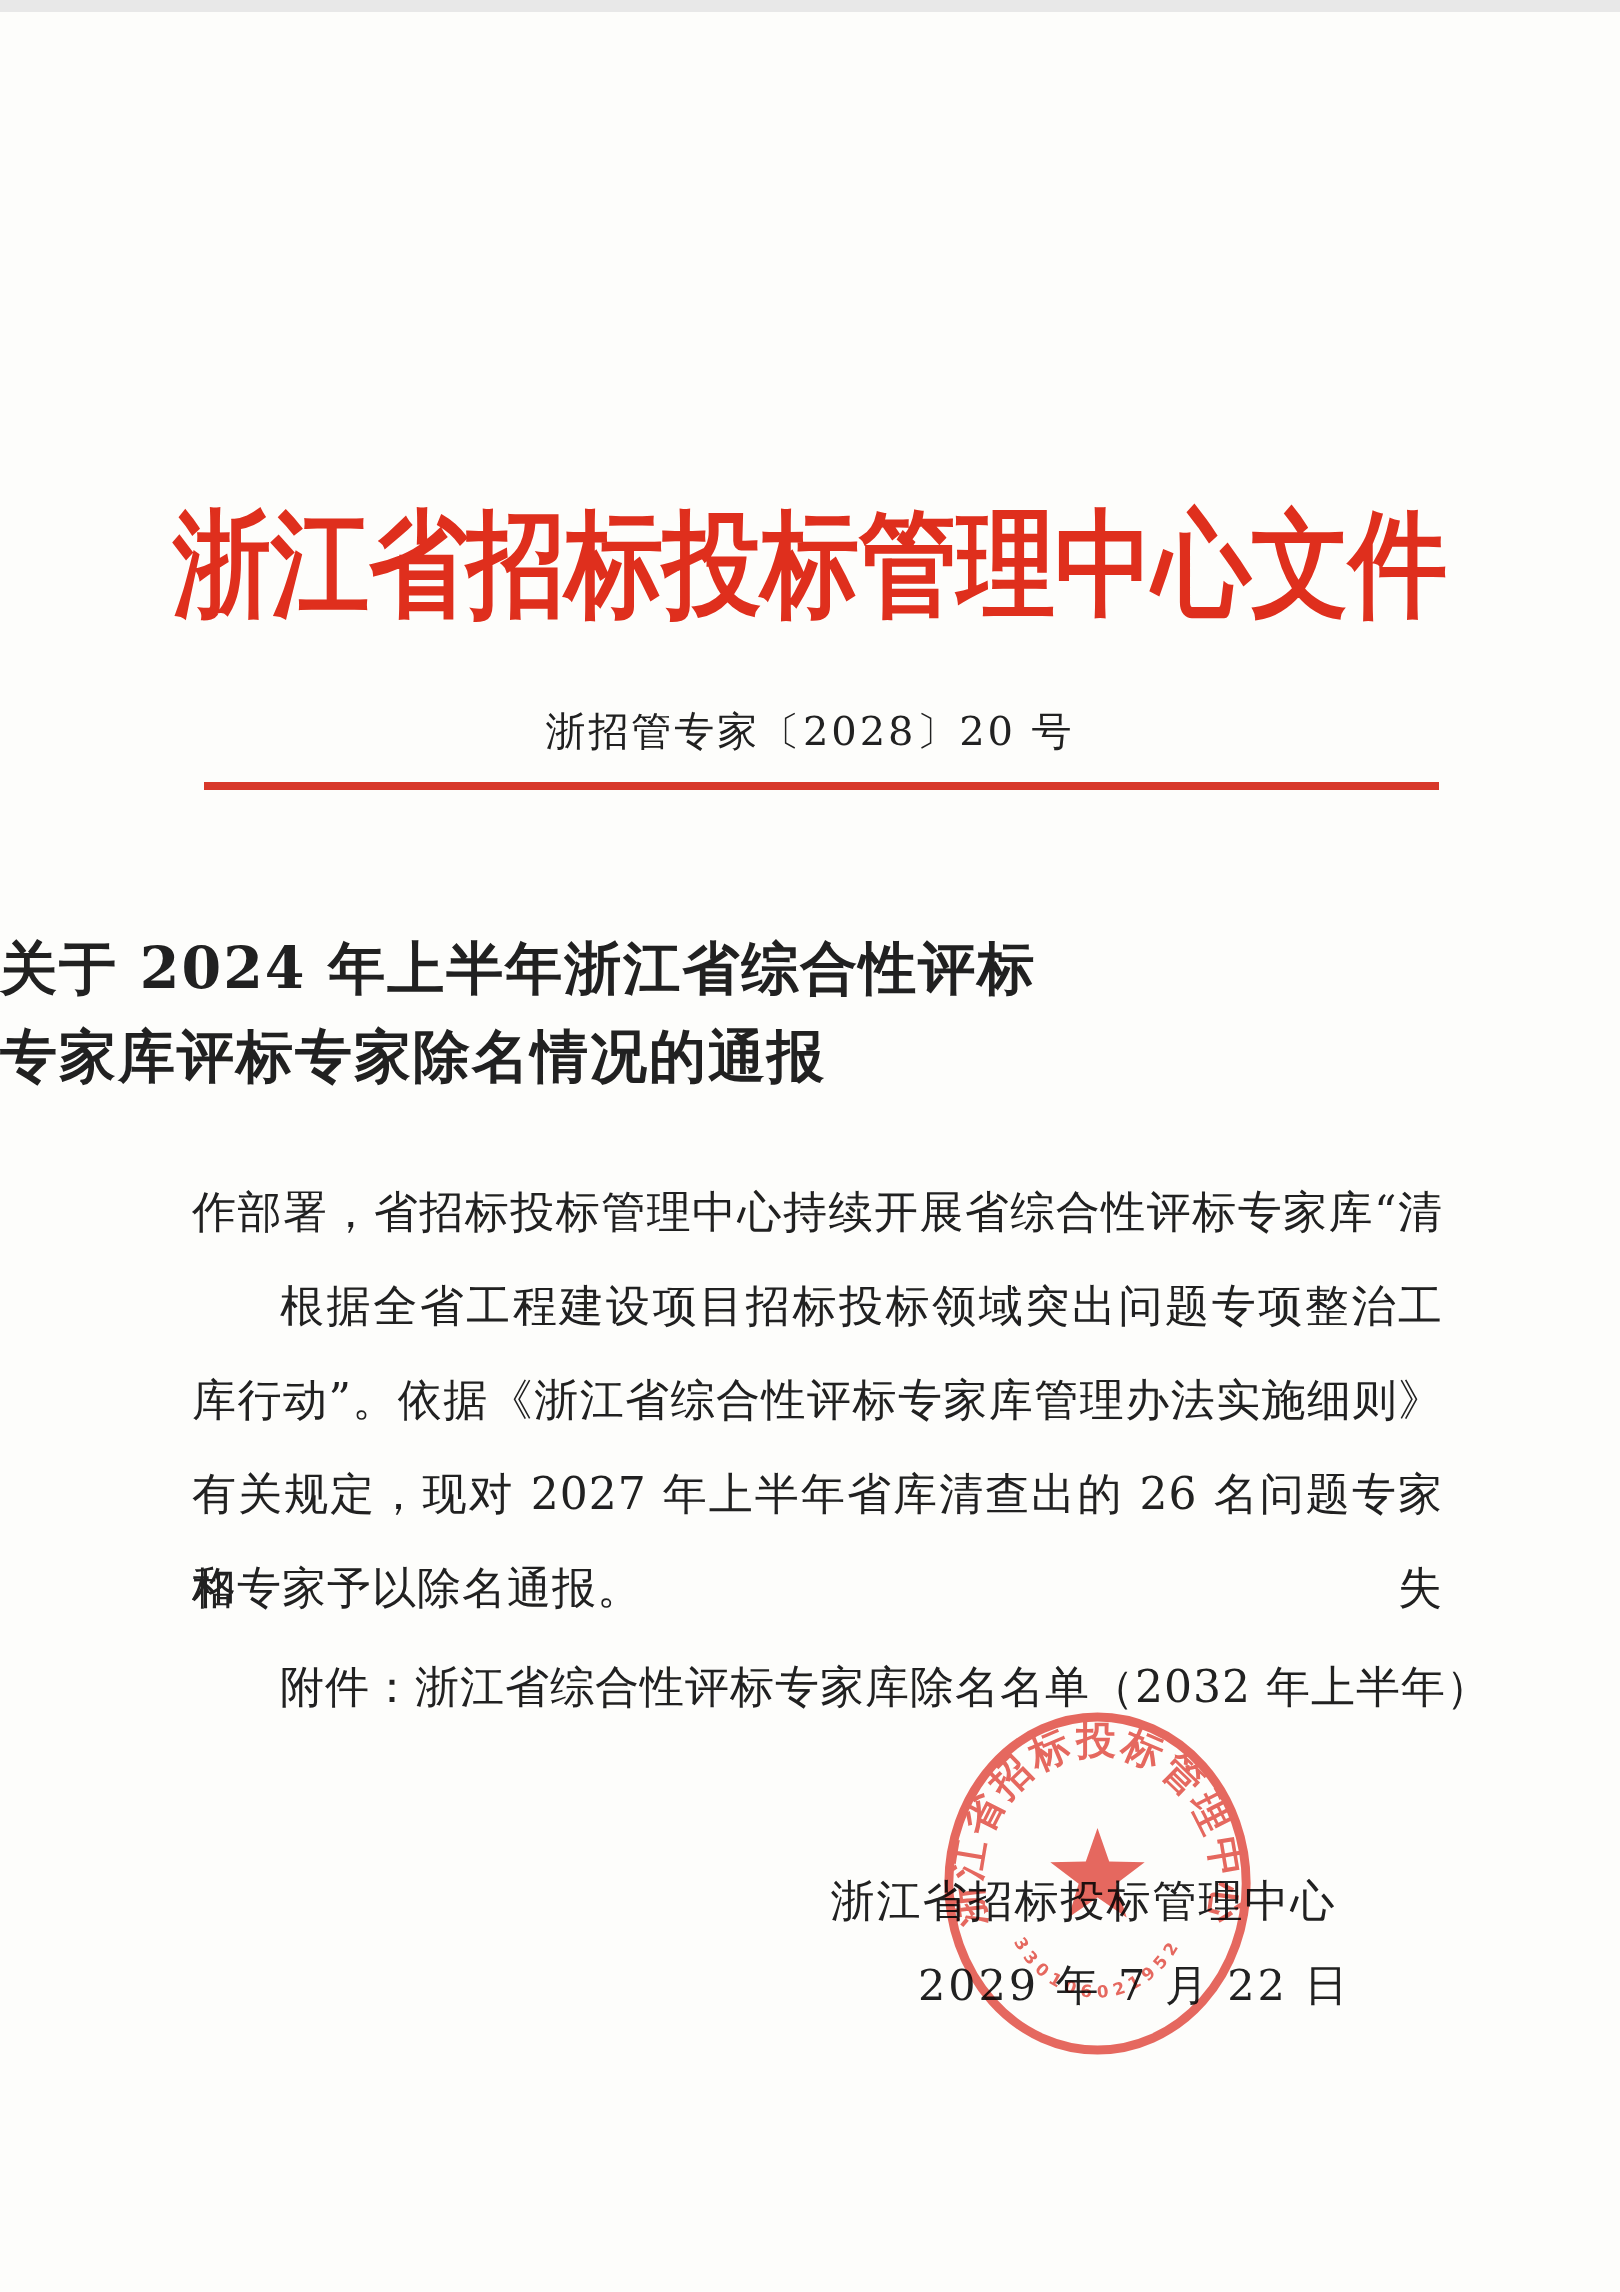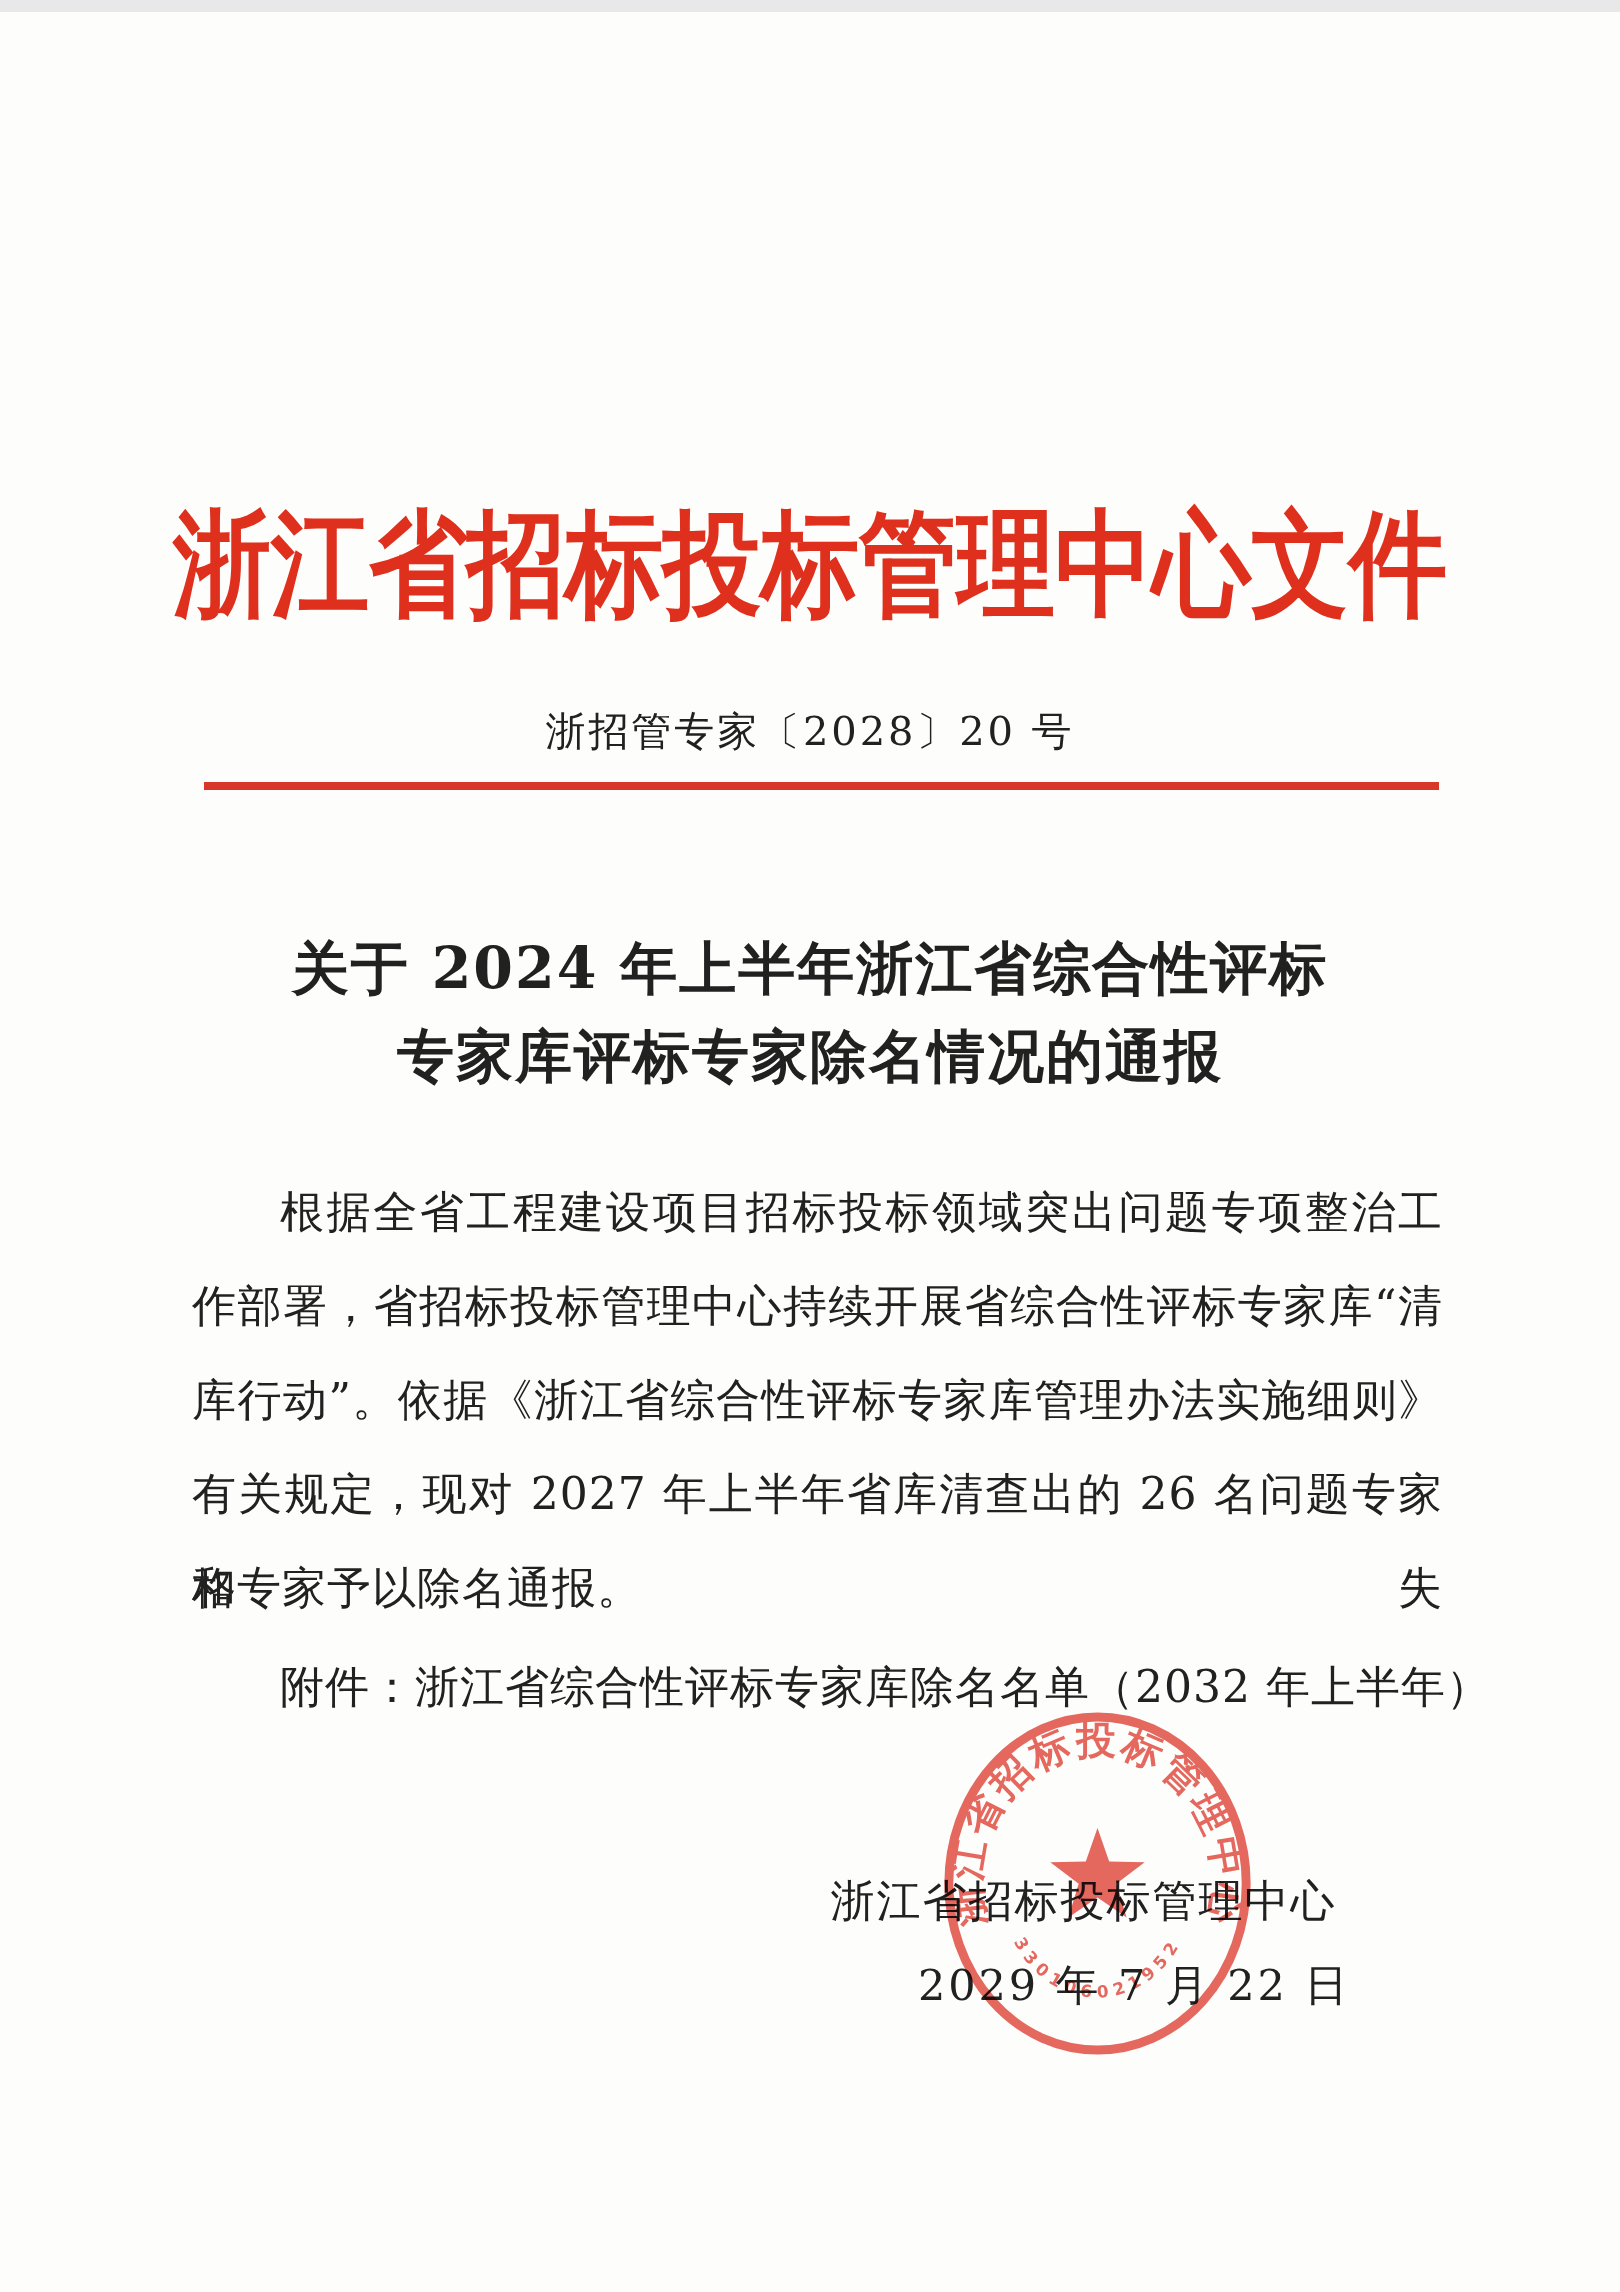--- a/index.html
+++ b/index.html
@@ -46,21 +46,21 @@
     left: 204px;
     width: 1235px;
     height: 7.8px;
     background: var(--rule_red, #d8382a);
   }
   .doc-title {
     position: absolute;
     top: 912px;
     left: 0;
     width: 100%;
-    text-align: center;
+    text-align: left;
     font-size: 57px;
     font-weight: bold;
     line-height: 88px;
     letter-spacing: 2px;
     color: var(--ink, #212121);
   }
   .body-block {
     position: absolute;
     top: 1153px;
     left: 192px;
@@ -134,22 +134,22 @@
   <div class="doc-number">浙招管专家〔2028〕20 号</div>
 
   <div class="red-rule"></div>
 
   <div class="doc-title">
     <div>关于 2024 年上半年浙江省综合性评标</div>
     <div>专家库评标专家除名情况的通报</div>
   </div>
 
   <div class="body-block">
+    <div class="body-line">作部署，省招标投标管理中心持续开展省综合性评标专家库“清</div>
     <div class="body-line first">根据全省工程建设项目招标投标领域突出问题专项整治工</div>
-    <div class="body-line">作部署，省招标投标管理中心持续开展省综合性评标专家库“清</div>
     <div class="body-line">库行动”。依据《浙江省综合性评标专家库管理办法实施细则》</div>
     <div class="body-line">有关规定，现对 2027 年上半年省库清查出的 26 名问题专家和失</div>
     <div class="body-line last">格专家予以除名通报。</div>
   </div>
 
   <div class="attachment-line">附件：浙江省综合性评标专家库除名名单（2032 年上半年）</div>
 
   <div class="signature">浙江省招标投标管理中心</div>
 
   <div class="sign-date">2029 年 7 月 22 日</div>

